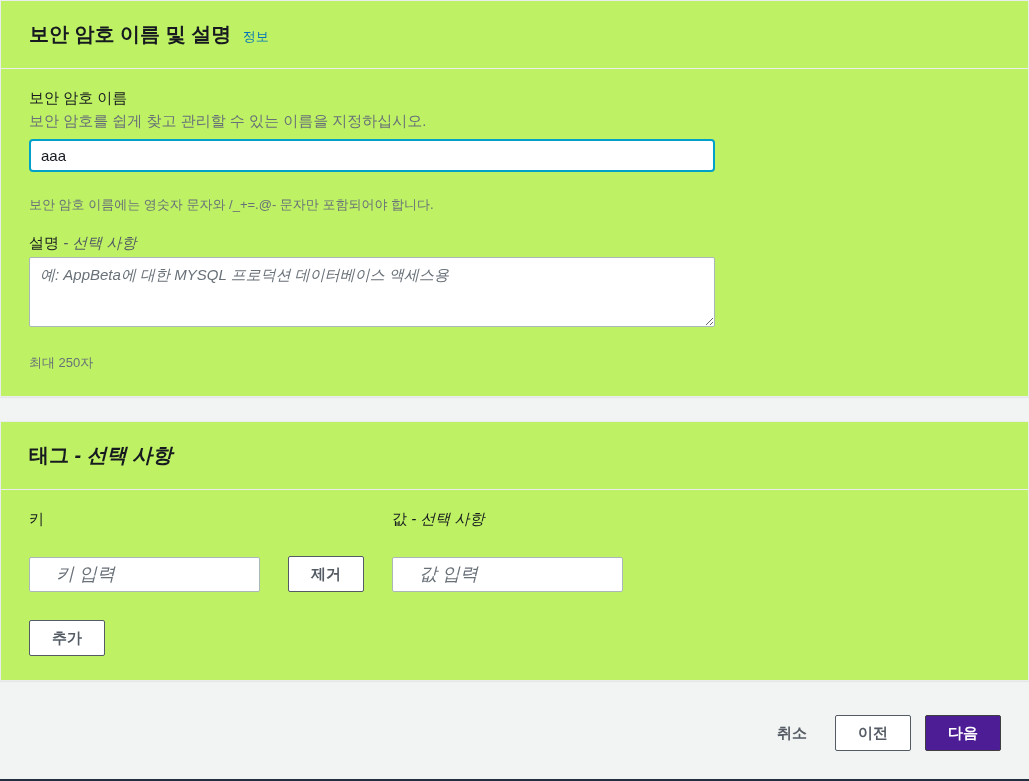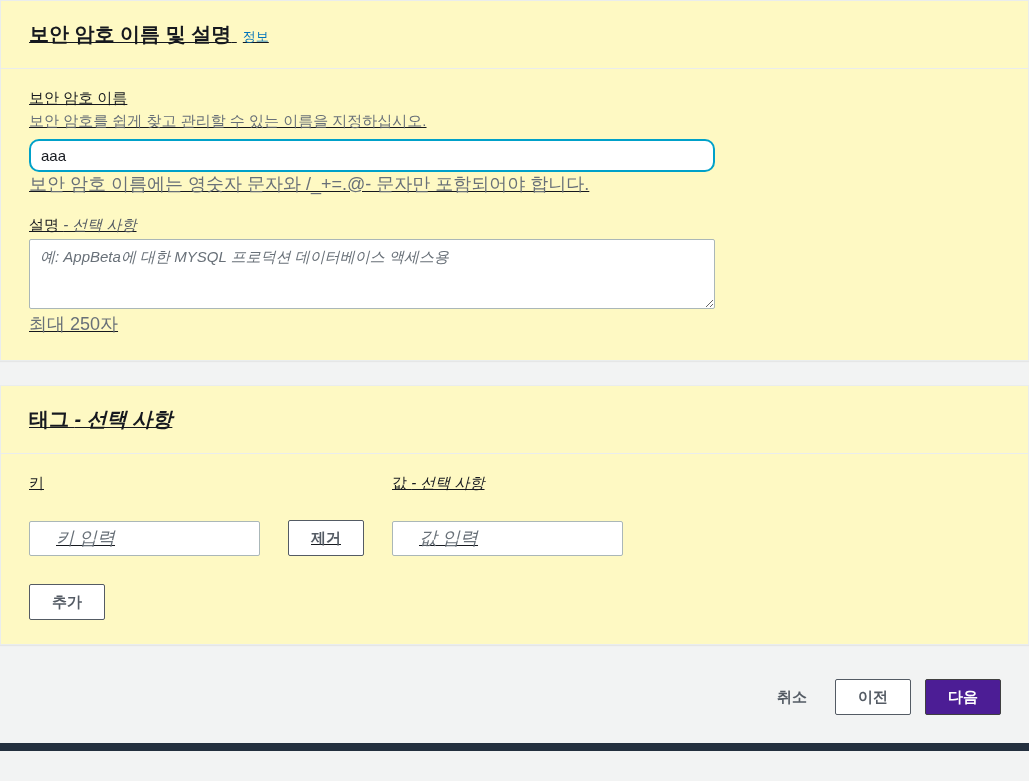--- a/index.html
+++ b/index.html
@@ -11,25 +11,24 @@
       font-family: -apple-system, BlinkMacSystemFont, "Segoe UI", Helvetica, Arial, sans-serif;
       background: #f2f3f3;
       color: #16191f;
       font-size: 14px;
       width: 1029px;
     }
     .container {
       padding: 0;
     }
     .panel {
-      background: #fef9c3;
+      background: #bef264;
       border: 1px solid #eaeded;
       box-shadow: 0 1px 1px rgba(0,0,0,0.05);
       margin-bottom: 24px;
-      text-decoration: underline;
     }
     .panel-header {
       padding: 20px 28px;
       border-bottom: 1px solid #eaeded;
     }
     .panel-title {
       font-size: 20px;
       font-weight: 700;
       color: #16191f;
       display: inline;
@@ -61,31 +60,31 @@
     .label .opt {
       font-style: italic;
       color: #545b64;
     }
     .hint {
       font-size: 15px;
       color: #687078;
       margin-bottom: 8px;
     }
     .constraint {
-      font-size: 18px;
-      color: #687078;
-      margin-top: 0;
+      font-size: 13px;
+      color: #687078;
+      margin-top: 24px;
     }
     .text-input {
       width: 686px;
       max-width: 100%;
       padding: 6px 10px;
       font-size: 15px;
       border: 2px solid #00a1c9;
-      border-radius: 10px;
+      border-radius: 4px;
       outline: none;
       color: #16191f;
       font-family: inherit;
     }
     .textarea {
       width: 686px;
       max-width: 100%;
       height: 70px;
       padding: 8px 10px;
       font-size: 15px;

